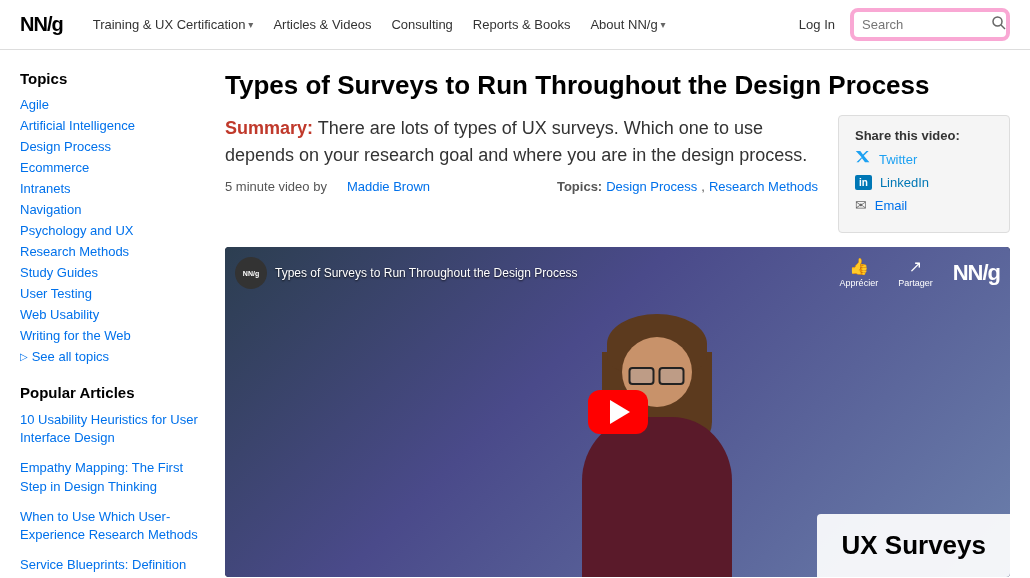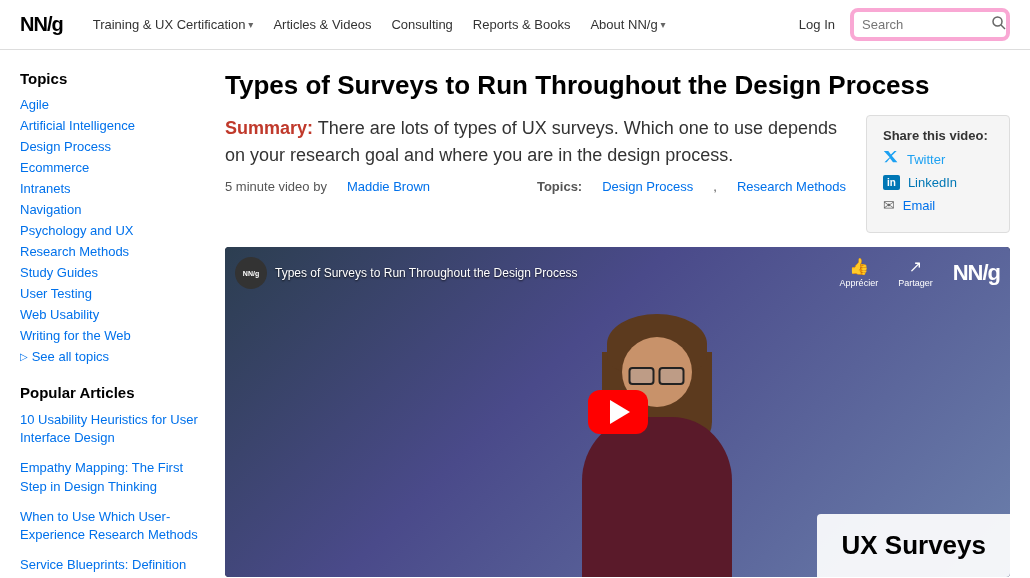--- a/index.html
+++ b/index.html
@@ -136,33 +136,33 @@
     .meta-row {
       display: flex;
       align-items: center;
       justify-content: space-between;
       font-size: 13px;
       color: #555;
       margin-bottom: 16px;
     }
     .meta-left { display: flex; align-items: center; gap: 20px; }
     .author-link { color: #0071eb; text-decoration: none; cursor: pointer; }
-    .topics-right { display: flex; align-items: flex-end; gap: 20px; }
+    .topics-right { display: flex; align-items: flex-end; gap: 4px; }
     .topic-link { color: #0071eb; text-decoration: none; cursor: pointer; }
     .topics-label { color: #555; font-weight: 600; }
 
     
     .share-box {
       background: #f5f5f5;
       border: 1px solid #ddd;
       border-radius: 4px;
       padding: 12px 16px;
       margin-bottom: 14px;
       float: right;
-      width: 144px;
+      width: 172px;
       margin-left: 20px;
     }
     .share-title {
       font-size: 13px;
       font-weight: 600;
       margin-bottom: 8px;
       color: #333;
     }
     .share-item {
       display: flex;

